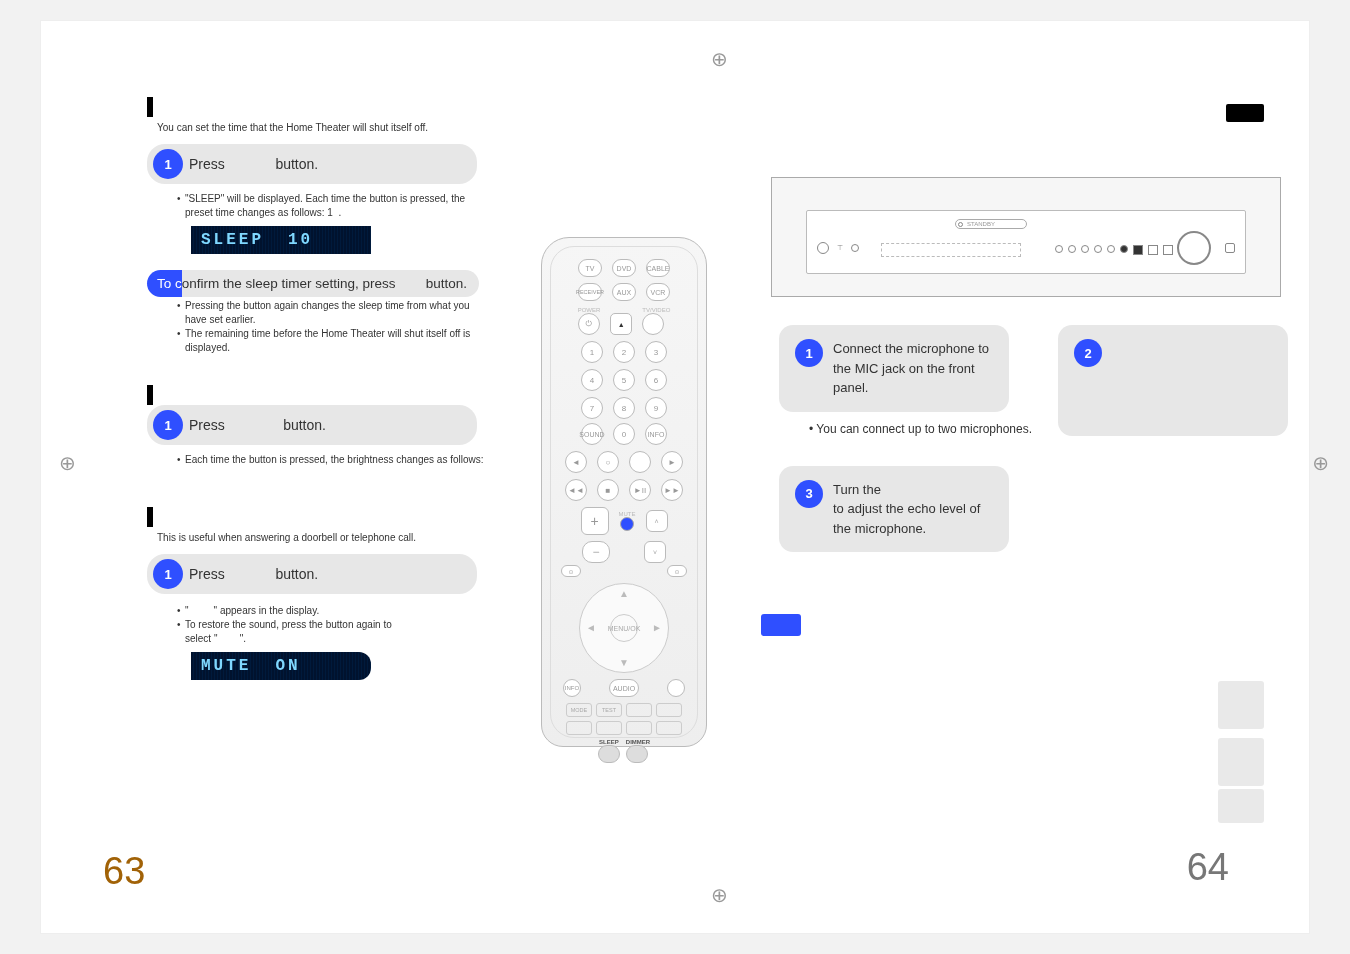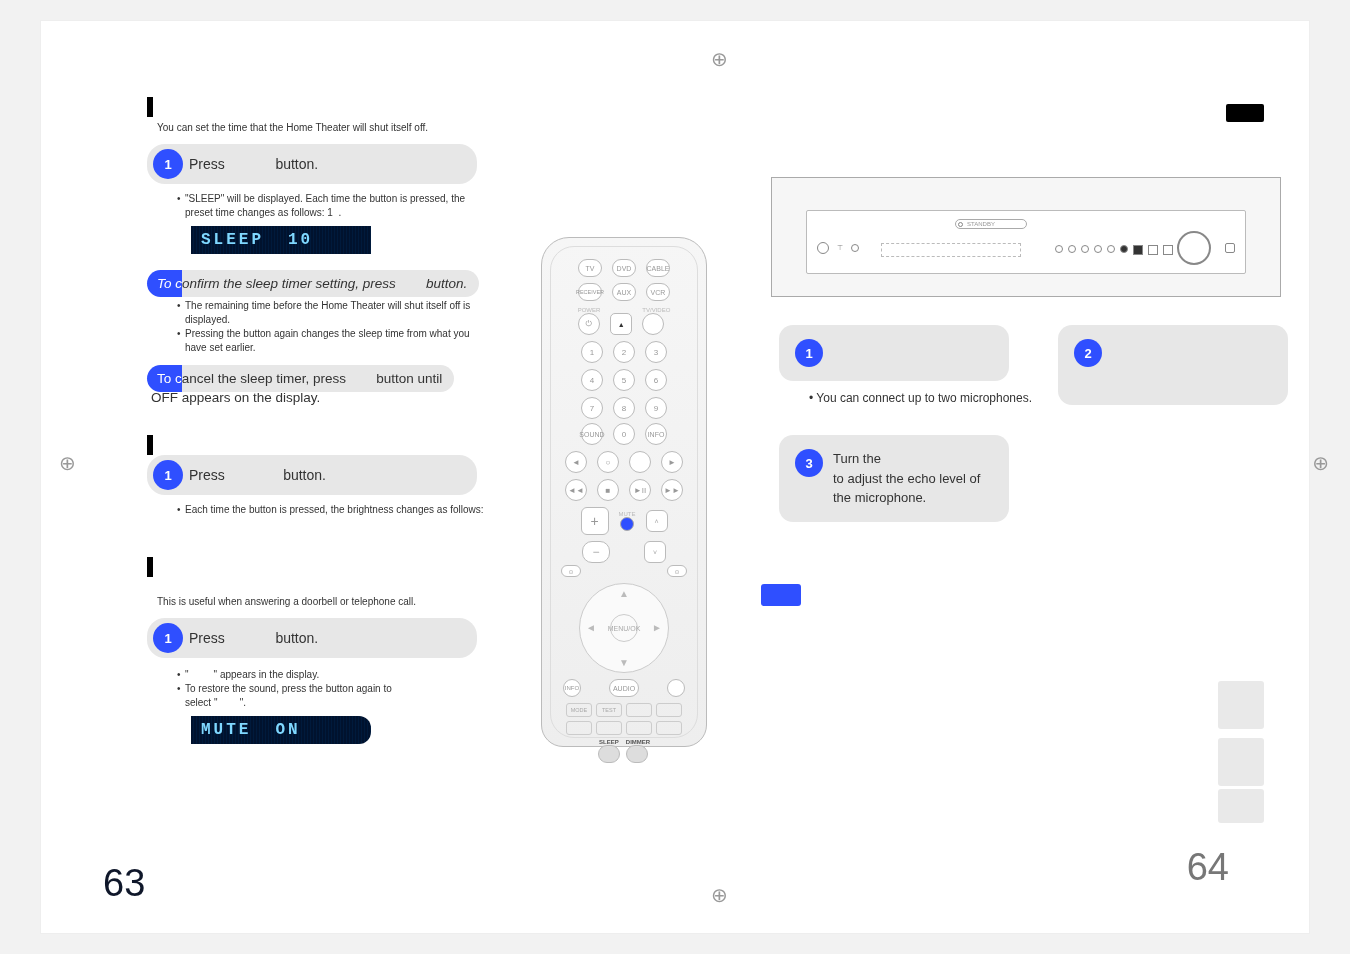--- a/index.html
+++ b/index.html
@@ -119,21 +119,21 @@
     .card .txt{ font-size:13px;color:#333;line-height:1.5;}
     .two-up{ display:flex; gap:26px; margin:28px 0 6px 18px;}
     .two-up .card{ width:230px;}
     .rnote{ font-size:12px; margin:10px 0 0 30px;}
     .rnote:before{ content:"• ";}
     .single-card{ margin:30px 0 0 18px; width:230px;}
     .note-box{ margin-top:62px;}
     .note-head{ width:40px;height:22px;background:#2f4fff;display:inline-block;border-radius:3px;}
     .note-body{ font-size:11.5px; color:#333; margin-top:10px; line-height:1.5; max-width:460px;}
     .note-body:before{ content:"• ";}
-    .page-num-left{ position:absolute; left:62px; bottom:28px; font-size:38px; color:#0f172a;}
+    .page-num-left{ position:absolute; left:62px; bottom:40px; font-size:38px; color:#a16207;}
     .page-num-right{ position:absolute; right:80px; bottom:44px; font-size:38px; color:#777;}
     .hdr-stub{ margin-top:30px;}
   </style>
 </head>
 <body>
 
 <div class="page-wrap">
 
   <span class="crop-mark crop-top">⊕</span>
   <span class="crop-mark crop-bot">⊕</span>
@@ -162,32 +162,28 @@
 
     <ul class="sub">
       <li><span>"SLEEP" will be displayed. Each time the button is pressed, the preset time changes as follows: 1</span>&nbsp;&nbsp;.</li>
     </ul>
 
     <div class="display-strip">
       <span>SLEEP</span>
       <span style="margin-left:24px">10</span>
     </div>
 
-    <div class="blue-callout" style="background:none;color:#333;padding:0;margin-top:22px;border-radius:0;font-style:italic;">
+    <div class="blue-callout" style="background:none;color:#333;padding:0;margin-top:22px;border-radius:0;">
       <span style="background:#2f4fff;border-radius:14px 0 0 14px;padding:6px 0 6px 10px;color:#fff;">To c</span><span style="background:#e7e7e7;padding:6px 12px 6px 0;border-radius:0 14px 14px 0;"><span>onfirm the sleep timer setting, press</span>&nbsp;&nbsp;&nbsp;&nbsp;&nbsp;&nbsp;&nbsp;&nbsp;<span>button.</span></span>
     </div>
     <ul class="sub" style="margin-top:4px;">
+      <li>Pressing the button again changes the sleep time from what you have set earlier.</li>
       <li>The remaining time before the Home Theater will shut itself off is displayed.</li>
-      <li>Pressing the button again changes the sleep time from what you have set earlier.</li>
     </ul>
 
-    <div style="margin:16px 0 0 26px;">
-      <span style="background:#2f4fff;border-radius:14px 0 0 14px;padding:6px 0 6px 10px;color:#fff;font-size:13.5px;">To c</span><span style="background:#e7e7e7;padding:6px 12px 6px 0;border-radius:0 14px 14px 0;font-size:13.5px;"><span>ancel the sleep timer, press</span>&nbsp;&nbsp;&nbsp;&nbsp;&nbsp;&nbsp;&nbsp;&nbsp;<span>button until</span></span>
-      <div style="font-size:13.5px;margin-top:4px;margin-left:4px;">OFF appears on the display.</div>
-    </div>
 
     
     <div class="hdr-stub" style="margin-left:26px;">
       <span class="section-bar"></span>
     </div>
     <div class="step-row">
       <div class="step-num">1</div>
       <span class="step-text">
         <span>Press</span>
         &nbsp;&nbsp;&nbsp;&nbsp;&nbsp;&nbsp;&nbsp;&nbsp;&nbsp;&nbsp;&nbsp;&nbsp;&nbsp;
@@ -196,21 +192,21 @@
     </div>
     <ul class="sub">
       <li>Each time the button is pressed, the brightness changes as follows:</li>
     </ul>
     <div style="height:4px;"></div>
 
     
     <div class="hdr-stub" style="margin-left:26px;">
       <span class="section-bar"></span>
     </div>
-    <div class="intro" style="margin-top:18px;">This is useful when answering a doorbell or telephone call.</div>
+    <div class="intro" style="margin-top:4px;">This is useful when answering a doorbell or telephone call.</div>
     <div class="step-row">
       <div class="step-num">1</div>
       <span class="step-text">
         <span>Press</span>
         &nbsp;&nbsp;&nbsp;&nbsp;&nbsp;&nbsp;&nbsp;&nbsp;&nbsp;&nbsp;&nbsp;
         <span>button.</span>
       </span>
     </div>
     <ul class="sub" style="margin-top:10px;">
       <li>"&nbsp;&nbsp;&nbsp;&nbsp;&nbsp;&nbsp;&nbsp;&nbsp;&nbsp;" <span>appears in the display.</span></li>
@@ -357,20 +353,21 @@
           <div class="dknob"></div>
           <div style="width:10px;height:10px;border:1px solid #888;border-radius:2px;"></div>
         </div>
       </div>
     </div>
 
     <div class="two-up">
       <div>
         <div class="card">
           <div class="num">1</div>
+          <div class="txt">Connect the microphone to the MIC jack on the front panel.</div>
         </div>
         <div class="rnote">You can connect up to two microphones.</div>
       </div>
       <div class="card">
         <div class="num">2</div>
       </div>
     </div>
 
     <div class="card single-card">
       <div class="num">3</div>

